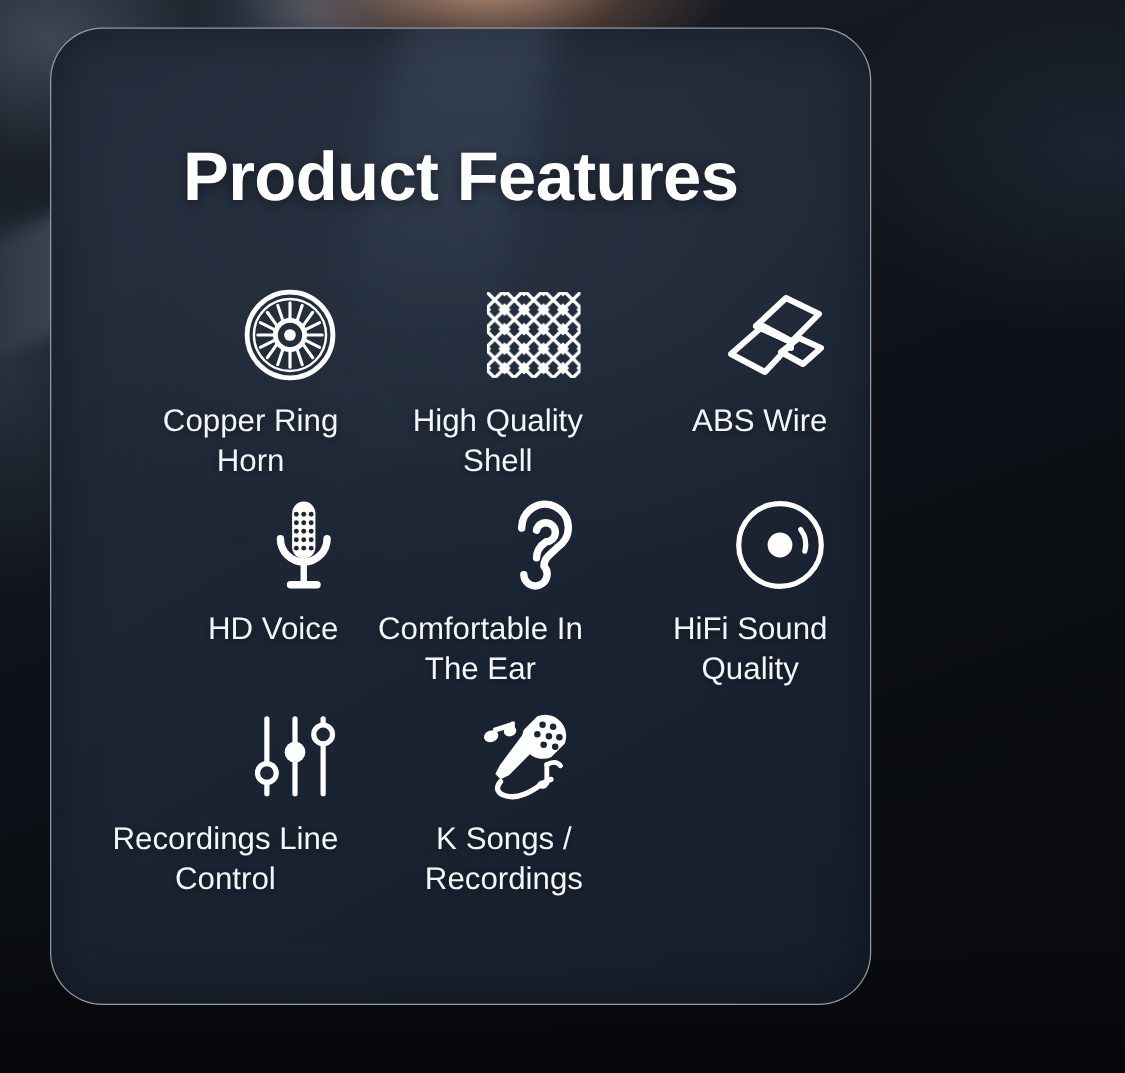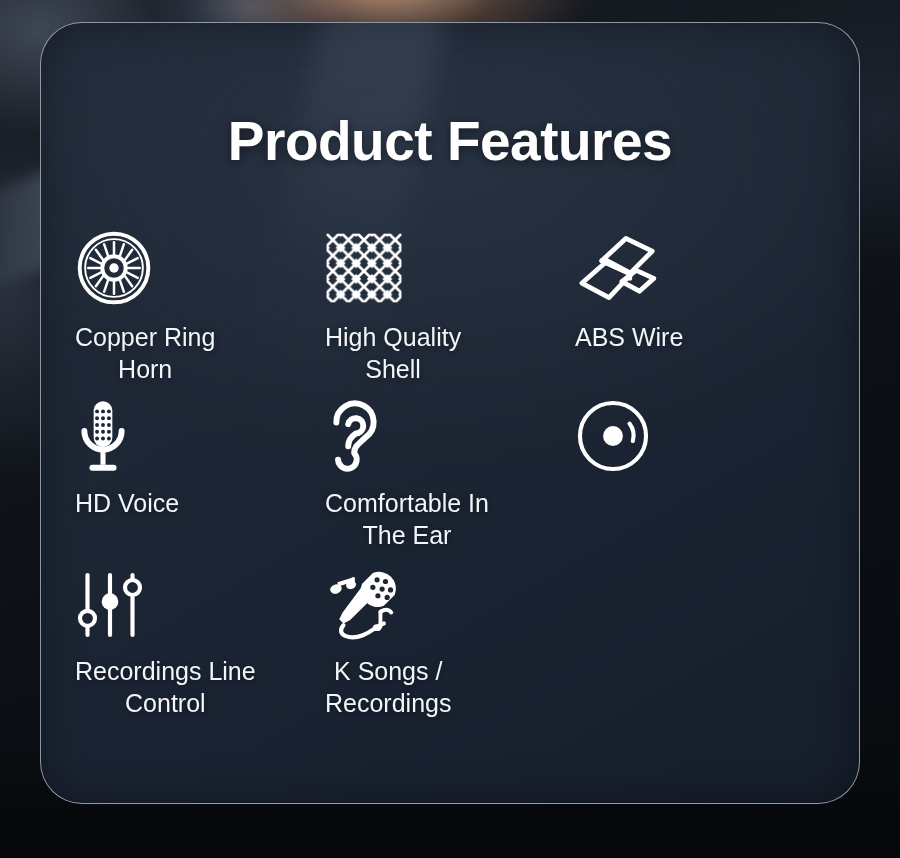--- a/index.html
+++ b/index.html
@@ -41,21 +41,21 @@
     left: 0; right: 0; bottom: 0;
     height: 120px;
     background: linear-gradient(180deg, rgba(8,10,14,0) 0%, rgba(6,8,11,0.92) 70%, #05070a 100%);
   }
 
   
   #feature-card {
     position: absolute;
     left: 40px;
     top: 22px;
-    width: 820px;
+    width: 657px;
     height: 782px;
     box-sizing: border-box;
     border: 1px solid rgba(216,224,236,0.62);
     border-radius: 42px;
     background:
       radial-gradient(ellipse 700px 420px at 50% 18%, rgba(46,57,74,0.55) 0%, rgba(30,39,53,0.0) 72%),
       linear-gradient(150deg, #222b3a 0%, #1d2634 40%, #192230 70%, #161e2b 100%);
     box-shadow: 0 0 40px rgba(0,0,0,0.35) inset;
     overflow: hidden;
   }
@@ -86,21 +86,21 @@
     position: relative;
     margin-top: 56px;
     display: grid;
     grid-template-columns: repeat(3, 1fr);
     grid-auto-rows: 170px;
     padding: 0 34px;
   }
   .feature-item {
     display: flex;
     flex-direction: column;
-    align-items: flex-start;
+    align-items: flex-end;
     justify-content: flex-start;
   }
   .feature-icon {
     height: 78px;
     display: flex;
     align-items: center;
     justify-content: center;
   }
   .feature-icon svg { display: block; }
   .feature-label {
@@ -251,20 +251,22 @@
     <div class="feature-item row-2">
       <div class="feature-icon">
         <svg width="76" height="76" viewBox="0 0 92 92">
           <g fill="none" stroke="#ffffff">
             <circle cx="46" cy="46" r="40" stroke-width="5"></circle>
             <circle cx="46" cy="46" r="12" fill="#ffffff" stroke="none"></circle>
             <path d="M66 31 A24 24 0 0 1 70 52" stroke-width="5" stroke-linecap="round"></path>
           </g>
         </svg>
       </div>
+      <div class="feature-label">HiFi Sound
+Quality</div>
     </div>
 
     <div class="feature-item row-3">
       <div class="feature-icon">
         <svg width="70" height="70" viewBox="0 0 84 84">
           <g stroke="#ffffff" stroke-width="5" stroke-linecap="round" fill="none">
             <line x1="15" y1="6" x2="15" y2="78"></line>
             <line x1="42" y1="6" x2="42" y2="78"></line>
             <line x1="69" y1="6" x2="69" y2="78"></line>
           </g>

